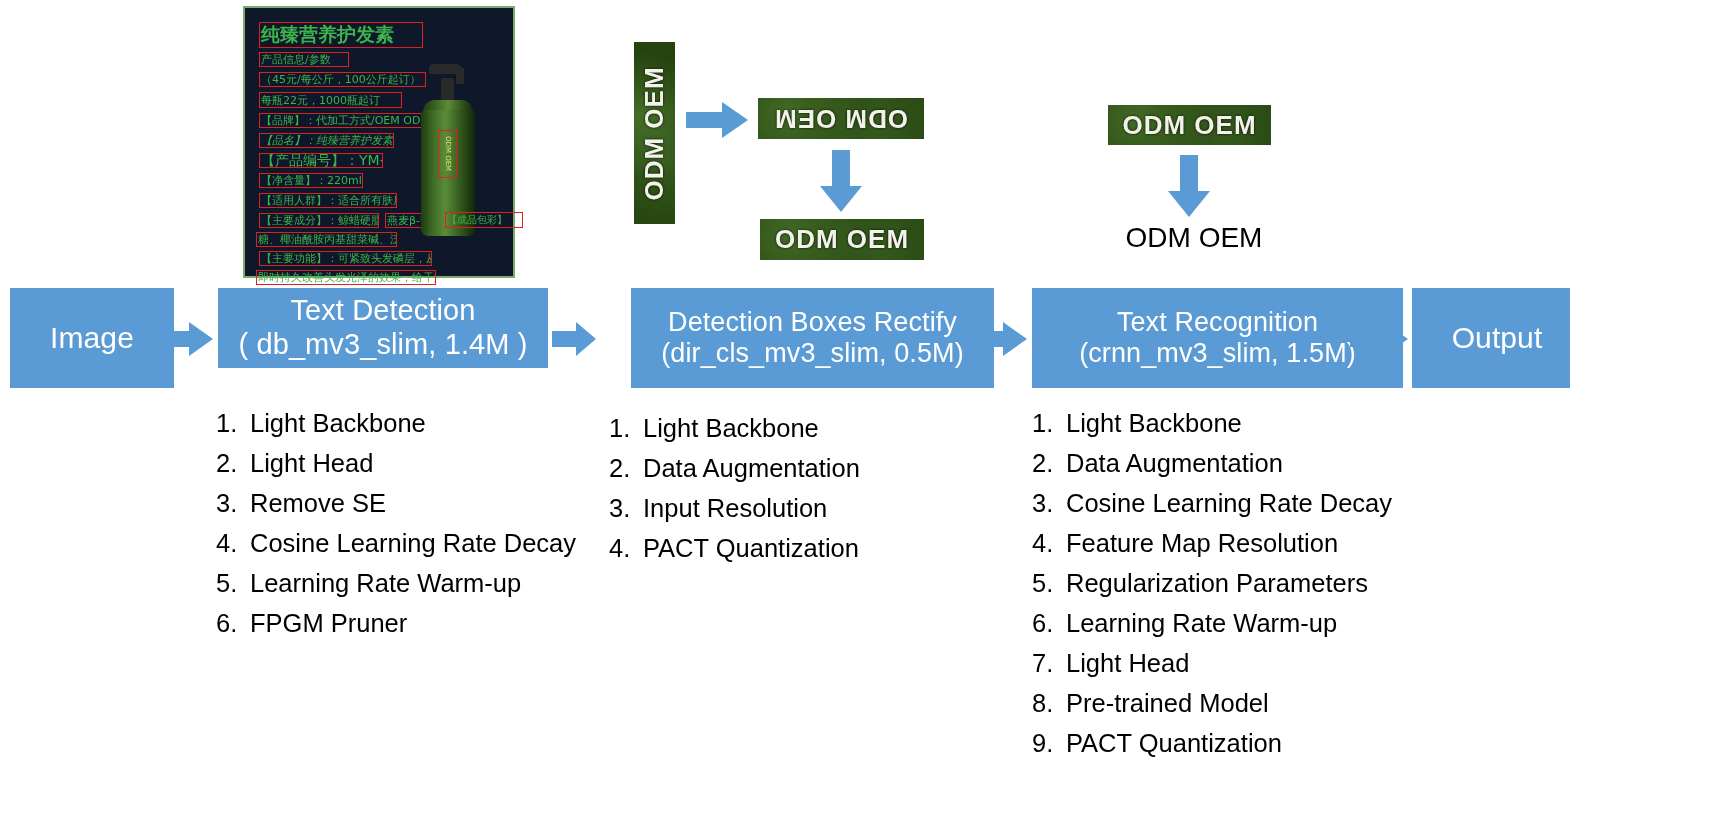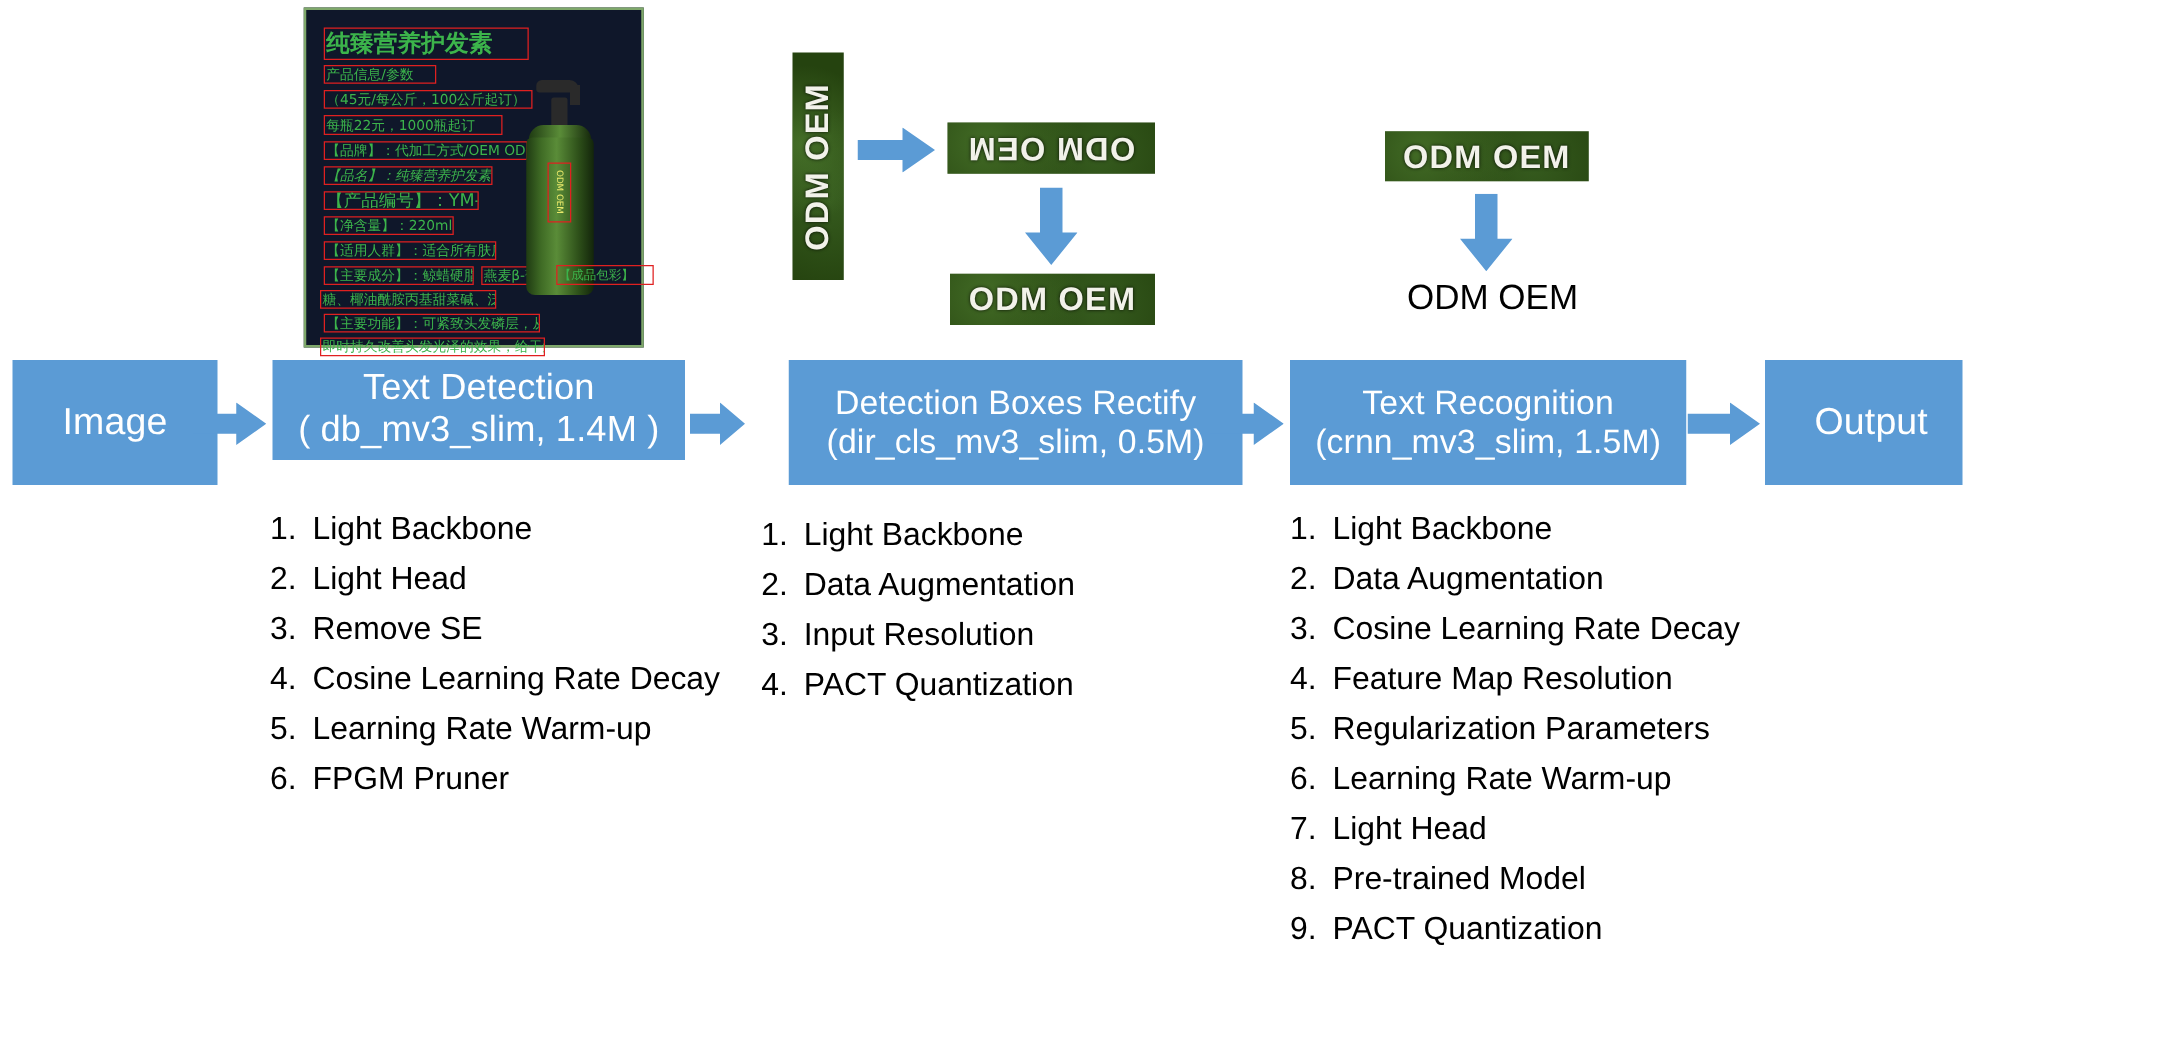--- a/index.html
+++ b/index.html
@@ -27,21 +27,21 @@
     text-align: center;
     line-height: 1.16;
     letter-spacing: 0.1px;
   }
   .pipe-box .line1 { display: block; }
   .pipe-box .line2 { display: block; }
 
   #box-image   { left: 10px;   top: 288px; width: 164px; height: 100px; font-size: 30px; }
   #box-detect  { left: 218px;  top: 288px; width: 330px; height: 80px; font-size: 29px; }
   #box-rectify { left: 600px;  top: 288px; width: 363px; height: 100px; font-size: 27px; margin-left: 31px; }
-  #box-recog   { left: 1032px; top: 288px; width: 317px; height: 100px; font-size: 27px; }
+  #box-recog   { left: 1032px; top: 288px; width: 371px; height: 100px; font-size: 27px; }
   #box-output  { left: 1412px; top: 288px; width: 146px; height: 100px; font-size: 30px; padding-left: 12px; }
 
   
   .h-arrow {
     position: absolute;
     top: 322px;
     height: 34px;
     display: block;
   }
   #arrow-1 { left: 155px;  width: 58px; }

